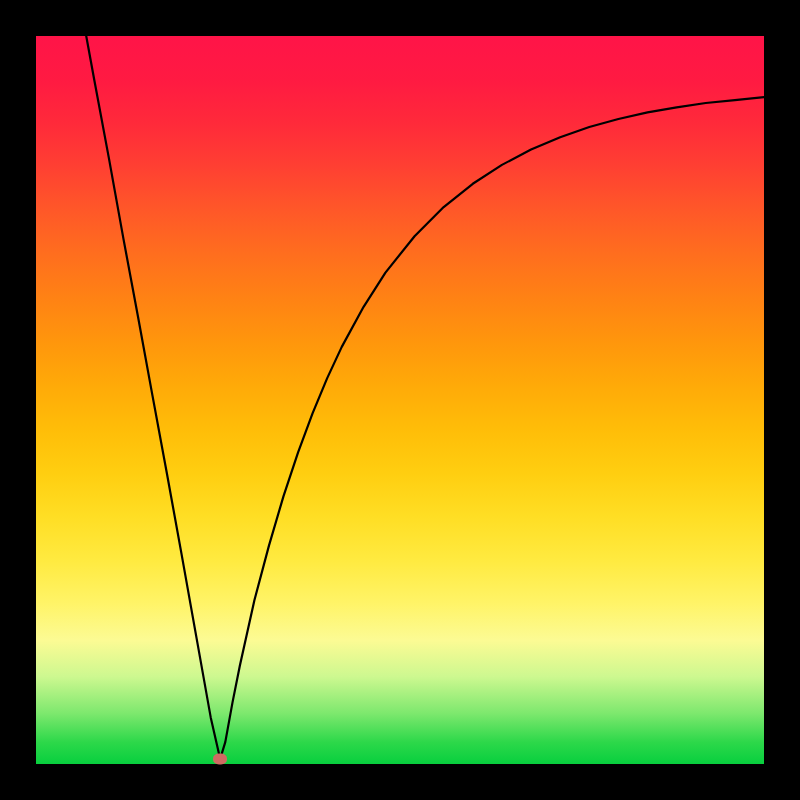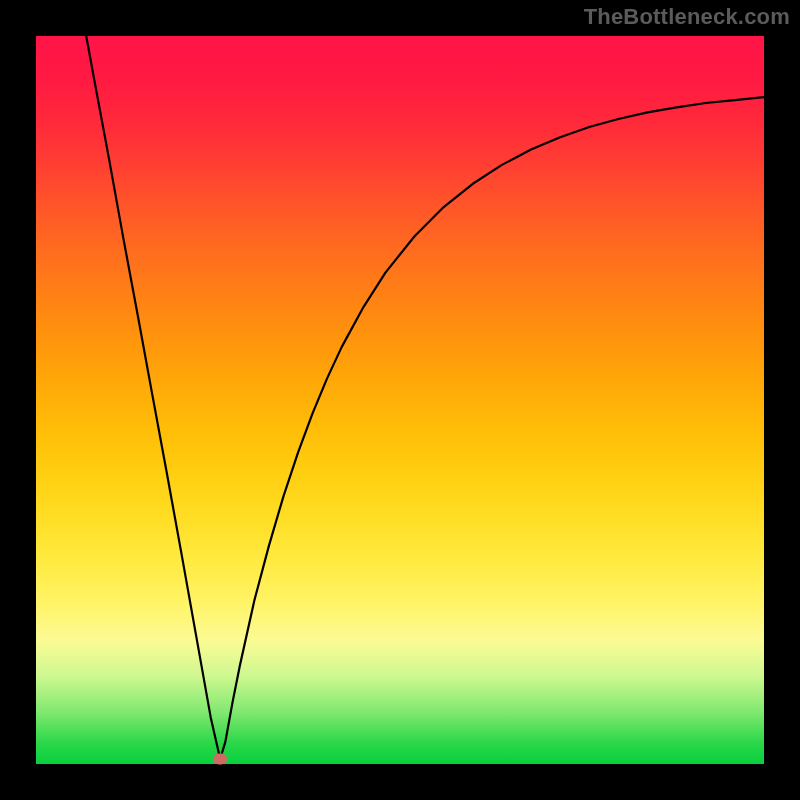--- a/index.html
+++ b/index.html
@@ -71,21 +71,20 @@
     border-radius: 6px / 5px;
     background: #cf6b62;
     transform: translate(-50%, -50%);
   }
 </style>
 </head>
 <body>
 
 <div class="frame">
 
-  <div class="watermark">TheBottleneck.com</div>
 
   <div class="plot-area">
 
     <svg class="curve" viewBox="0 0 728 728" preserveAspectRatio="none">
       <path id="curve-path" fill="none" stroke="#000000" stroke-width="2.2" stroke-linejoin="round" stroke-linecap="round" d="M50.23 0.00 L58.24 43.68 L72.80 121.58 L87.36 202.38 L101.92 280.28 L116.48 359.63 L131.04 438.26 L145.60 518.34 L160.16 599.87 L174.72 681.41 L184.18 722.90 L184.18 722.90 L189.28 706.16 L196.56 666.12 L203.84 629.72 L218.40 564.20 L232.96 509.60 L247.52 460.10 L262.08 416.42 L276.64 377.10 L291.20 342.16 L305.76 310.86 L327.60 270.82 L349.44 236.60 L378.56 200.20 L407.68 171.08 L436.80 147.78 L465.92 128.86 L495.04 113.57 L524.16 101.19 L553.28 91.00 L582.40 82.99 L611.52 76.44 L640.64 71.34 L669.76 66.98 L698.88 64.06 L728.00 61.15"></path>
     </svg>
 
     <div class="marker" id="min-marker" style="left: 184.184px; top: 722.904px; background: rgb(207, 107, 98);"></div>
 
   </div>

